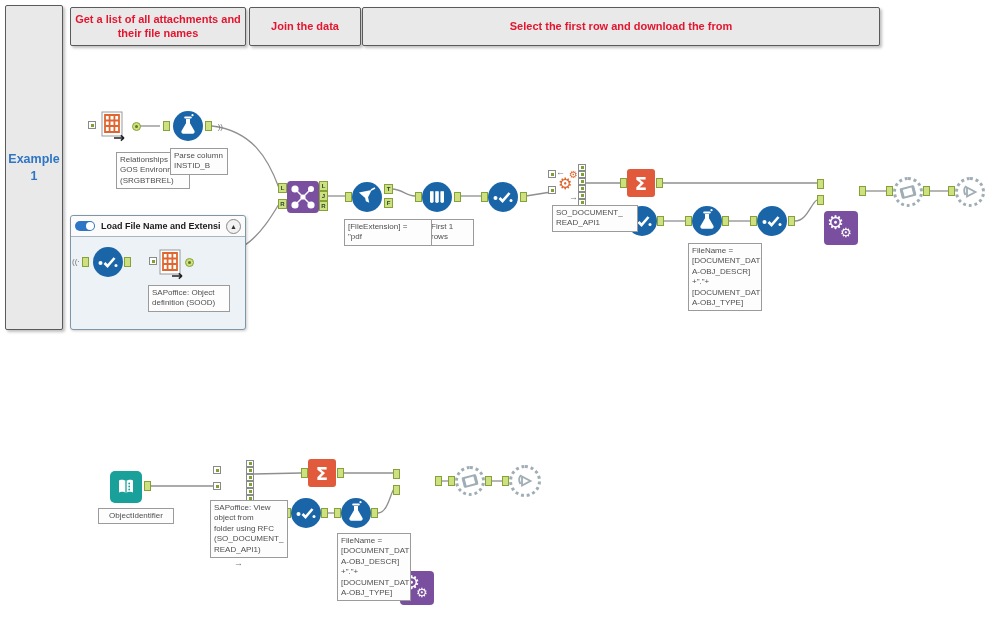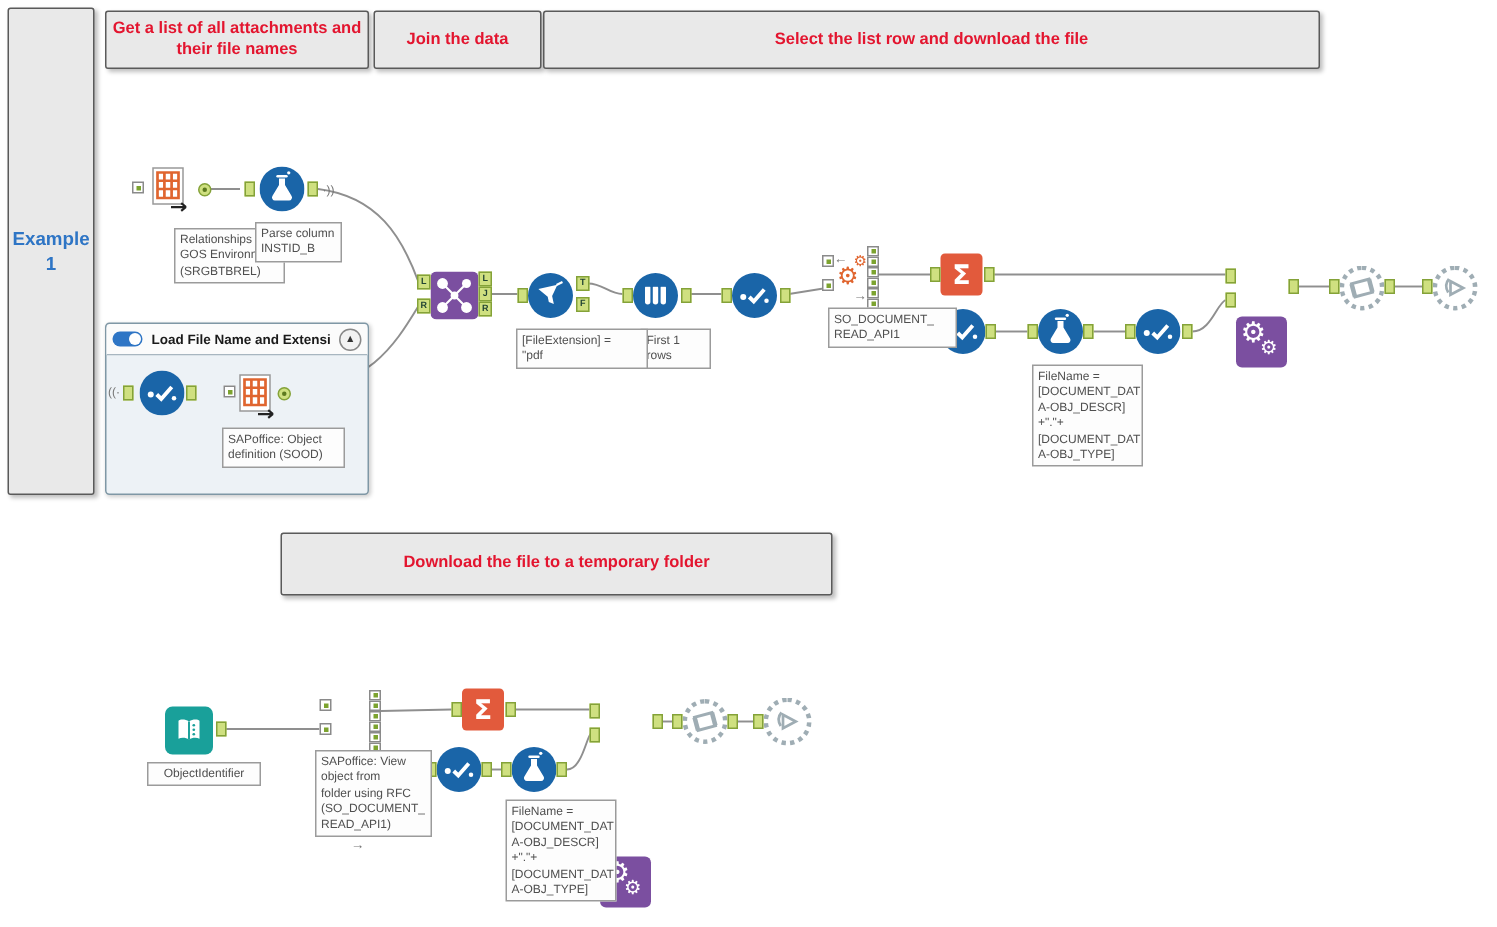--- a/index.html
+++ b/index.html
@@ -101,26 +101,23 @@
     <span>Example 1</span>
   </div>
 
   <div class="comment" style="left:70px;top:7px;width:176px;height:39px;">
     <span>Get a list of all attachments and their file names</span>
   </div>
   <div class="comment" style="left:249px;top:7px;width:112px;height:39px;">
     <span>Join the data</span>
   </div>
   <div class="comment" style="left:362px;top:7px;width:518px;height:39px;">
-    <span>Select the list row and download the file</span>
-  </div>
-
-  <div class="comment" style="left:187px;top:355px;width:368px;height:42px;">
-    <span>Download the file to a temporary folder</span>
-  </div>
+    <span>Select the first row and download the from</span>
+  </div>
+
 
 
   <div class="cont" style="left:70px;top:215px;width:176px;height:115px;">
     <div class="cont-header">
       <span class="toggle">
           <i></i>
         </span>
       <span class="cont-title">Load File Name and Extension</span>
       <span class="collapse-btn">
         <span>▲</span>

